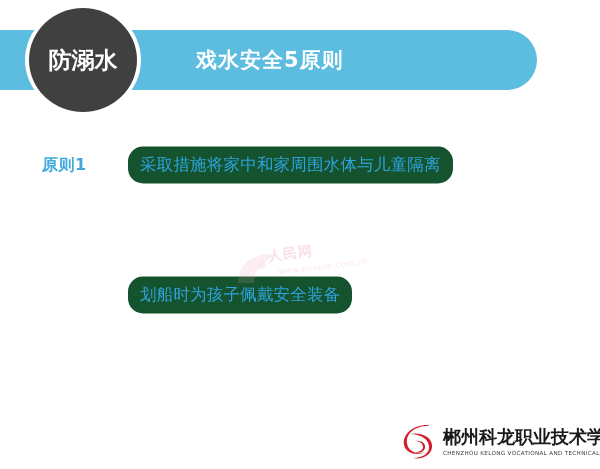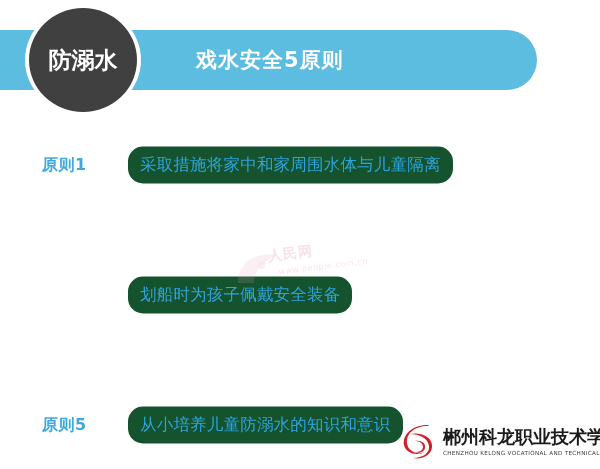--- a/index.html
+++ b/index.html
@@ -240,26 +240,20 @@
 
     <div class="row">
       <div class="row-box">
         <span class="row-text">划船时为孩子佩戴安全装备</span>
       </div>
     </div>
 
     <div class="row">
     </div>
 
-    <div class="row">
-      <span class="row-label">原则5</span>
-      <div class="row-box">
-        <span class="row-text">从小培养儿童防溺水的知识和意识</span>
-      </div>
-    </div>
 
   </div>
 
   <div class="watermark">
     <svg width="150" height="56" viewBox="0 0 150 56">
       <path d="M6 40 C 6 18, 26 8, 46 12 C 34 16, 22 26, 22 40 Z" fill="#e8a0b4" opacity="0.55"></path>
       <circle cx="30" cy="22" r="4" fill="#e8a0b4" opacity="0.55"></circle>
     </svg>
     <span class="wm-text1">人民网</span>
     <span class="wm-text2">www.people.com.cn</span>

